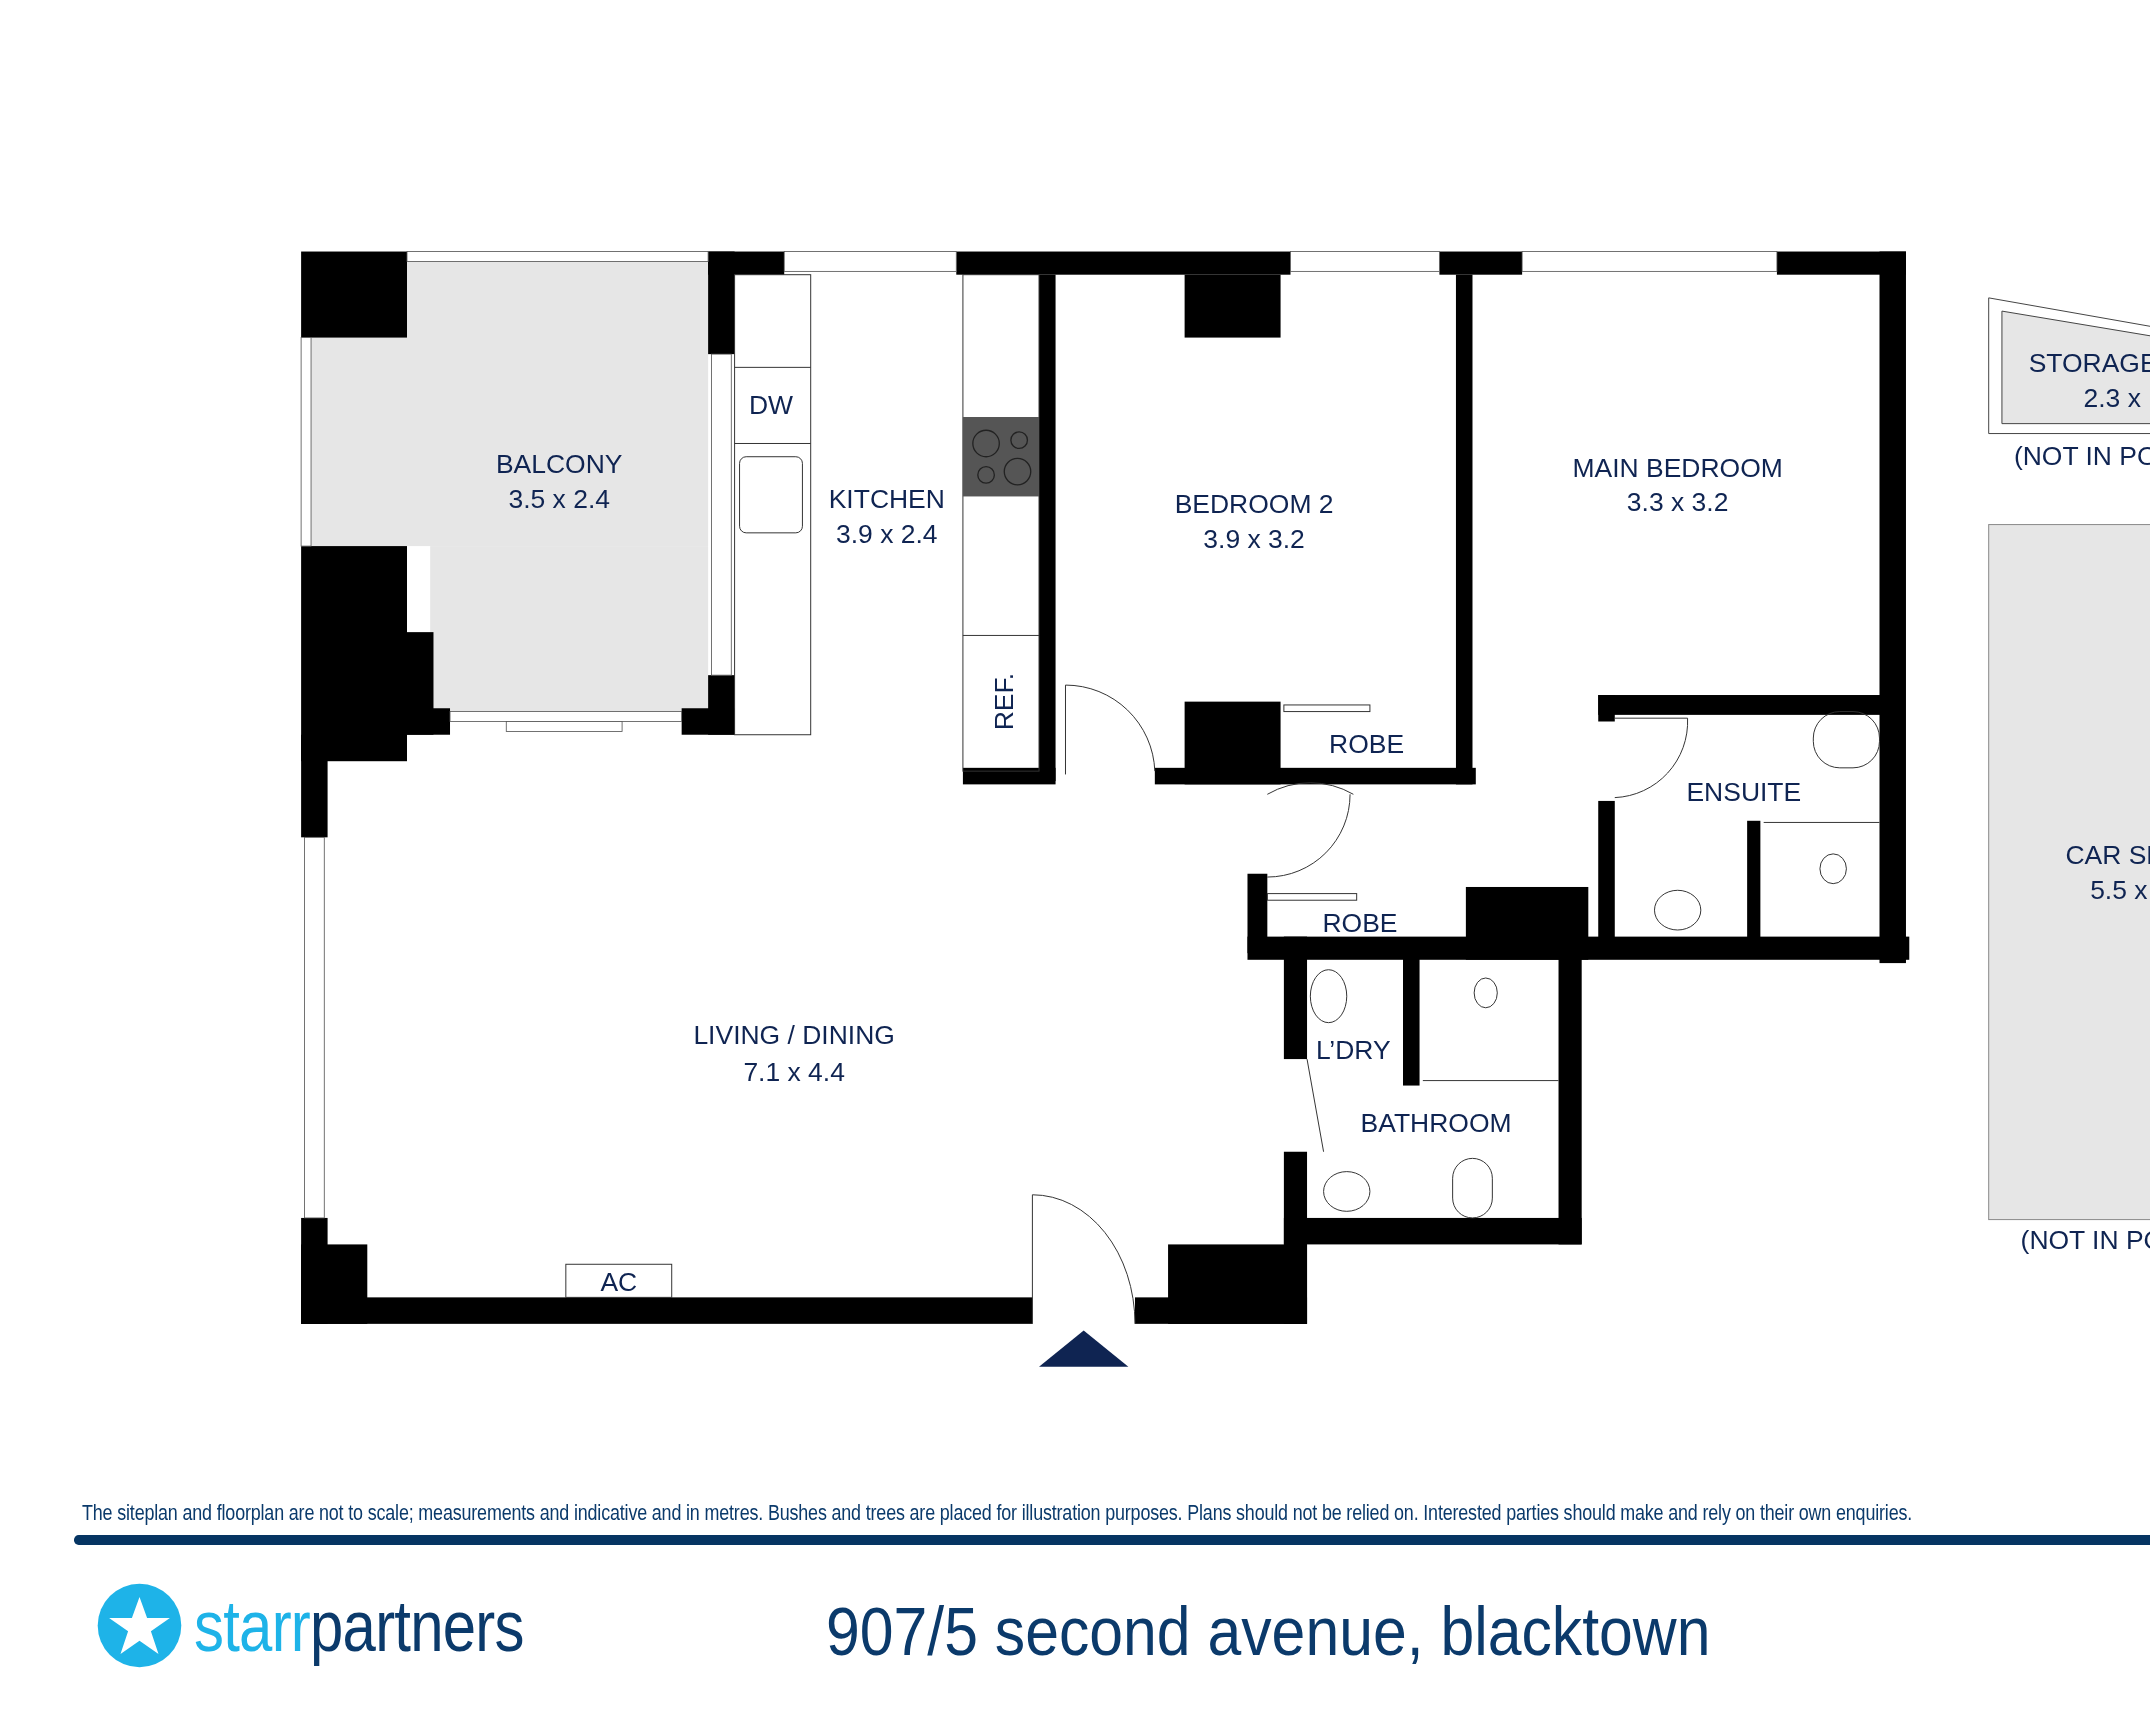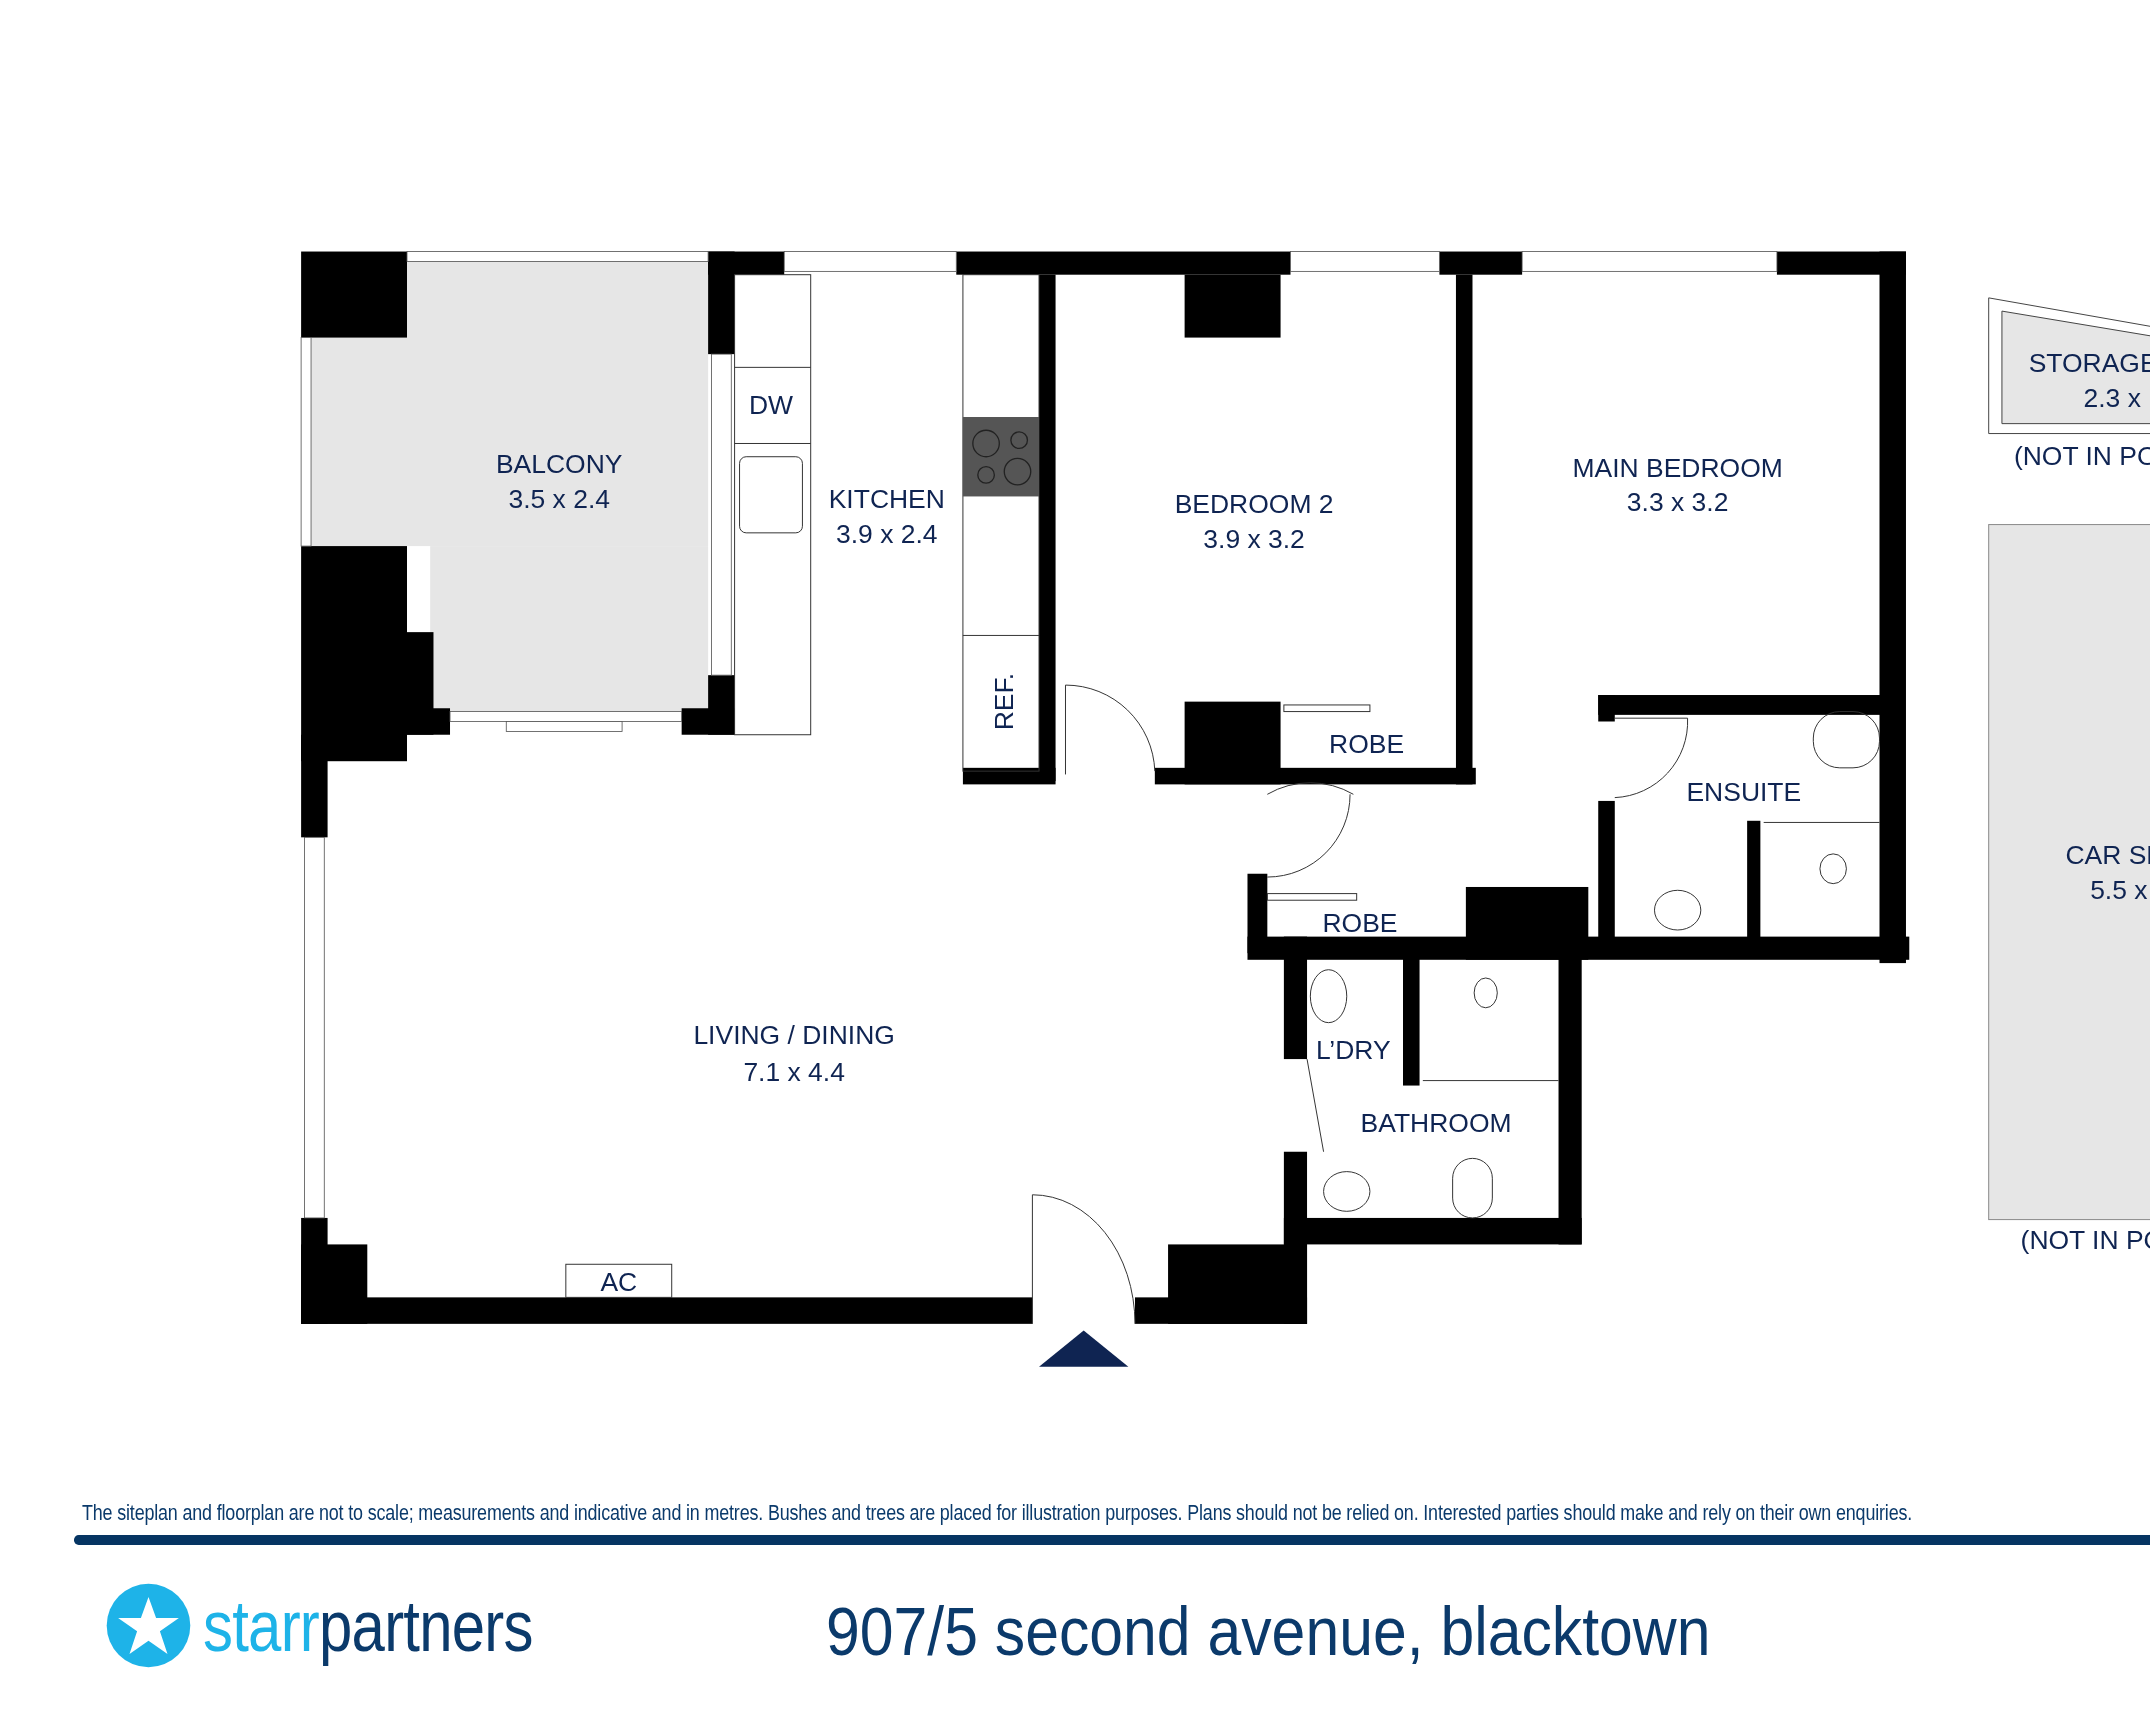--- a/index.html
+++ b/index.html
@@ -5,21 +5,21 @@
   html, body { margin:0; padding:0; background:#ffffff; }
   body { width:2581px; height:1721px; overflow:hidden; position:relative; font-family:"Liberation Sans", sans-serif; }
   svg.plan { position:absolute; left:0; top:0; width:2581px; height:1721px; }
   .lbl { font-family:"Liberation Sans", sans-serif; fill:#0f2452; text-anchor:middle; }
   .wall { fill:#000000; }
   .thin { fill:none; stroke:#333; stroke-width:0.6; }
   .win { fill:#ffffff; stroke:#555; stroke-width:0.5; }
   .gray { fill:#e6e6e6; }
   .disclaimer { position:absolute; left:82px; top:1500px; font-size:22.4px; color:#0b3a6b; white-space:nowrap; transform:scaleX(0.80); transform-origin:left top; letter-spacing:-0.2px; }
   .rule { position:absolute; left:74px; top:1535px; width:2447px; height:9.5px; background:#063563; border-radius:4.7px; }
-  .brand { position:absolute; left:101px; top:1574px; height:103px; display:flex; align-items:center; }
+  .brand { position:absolute; left:92px; top:1574px; height:103px; display:flex; align-items:center; }
   .brand-word { font-size:73px; line-height:1; transform:scaleX(0.82); transform-origin:left center; letter-spacing:-0.9px; }
   .brand-a { color:#1eb3e8; }
   .brand-b { color:#0b3a6b; }
   .address { position:absolute; left:826px; top:1592px; font-size:69px; color:#0b3a6b; transform:scaleX(0.88); transform-origin:left top; white-space:nowrap; }
 </style>
 </head>
 <body>
 
 <svg class="plan" viewBox="0 0 1560 1040" preserveAspectRatio="none">
 

